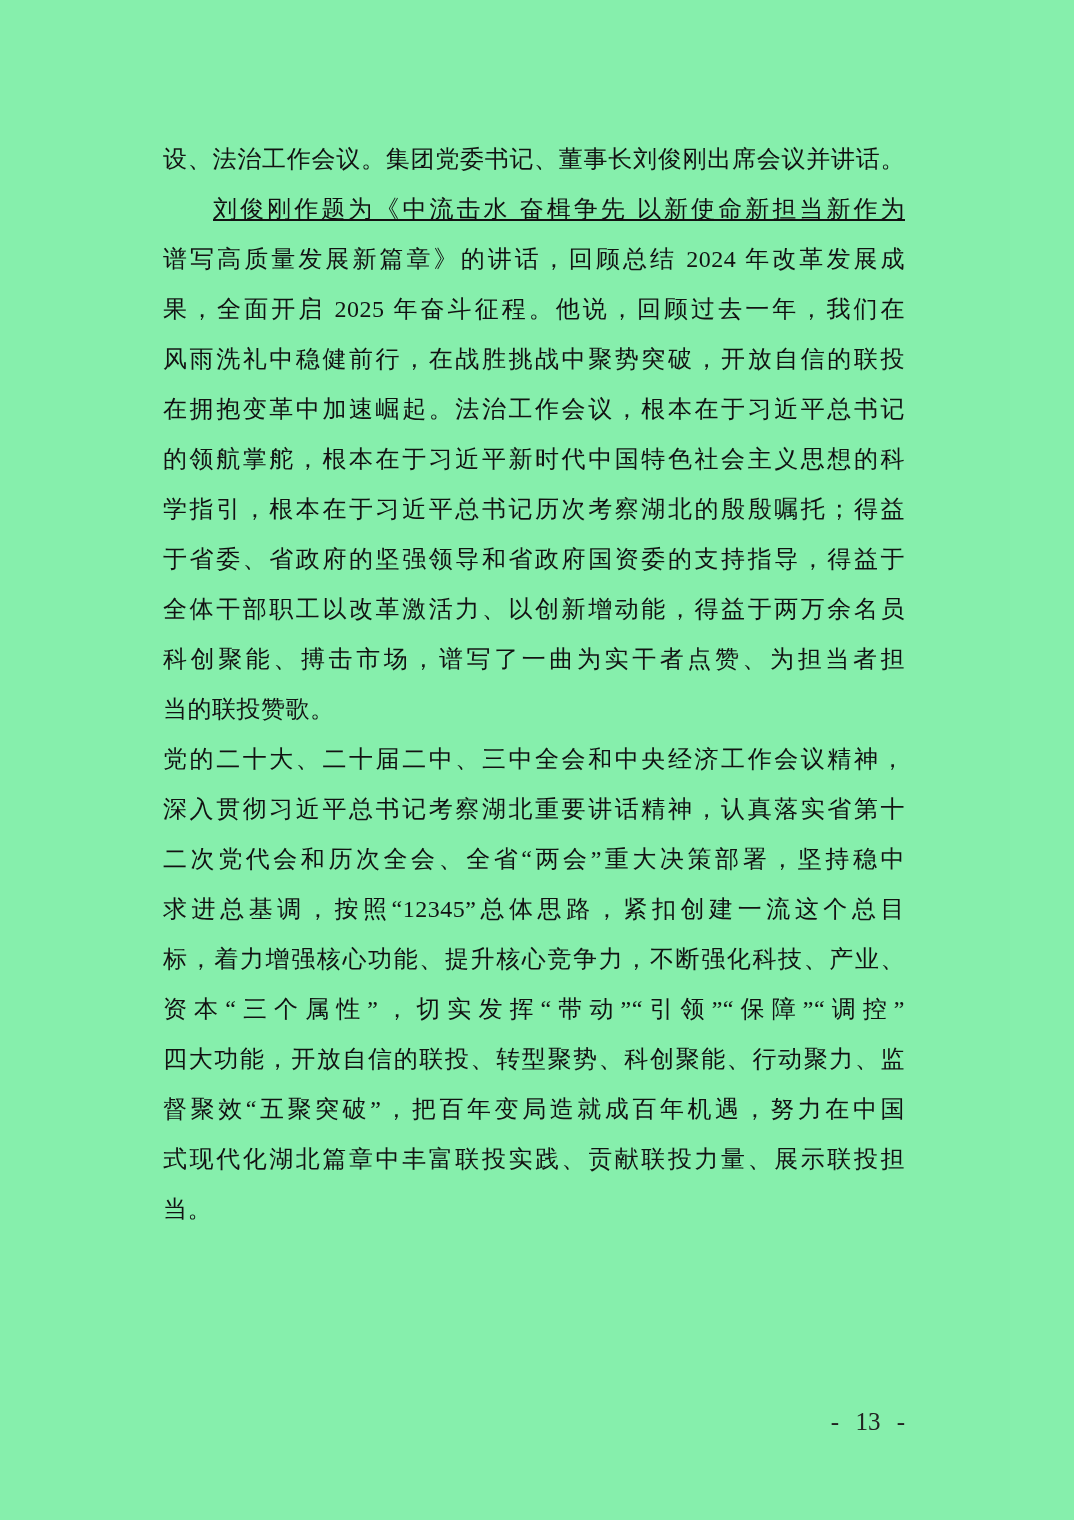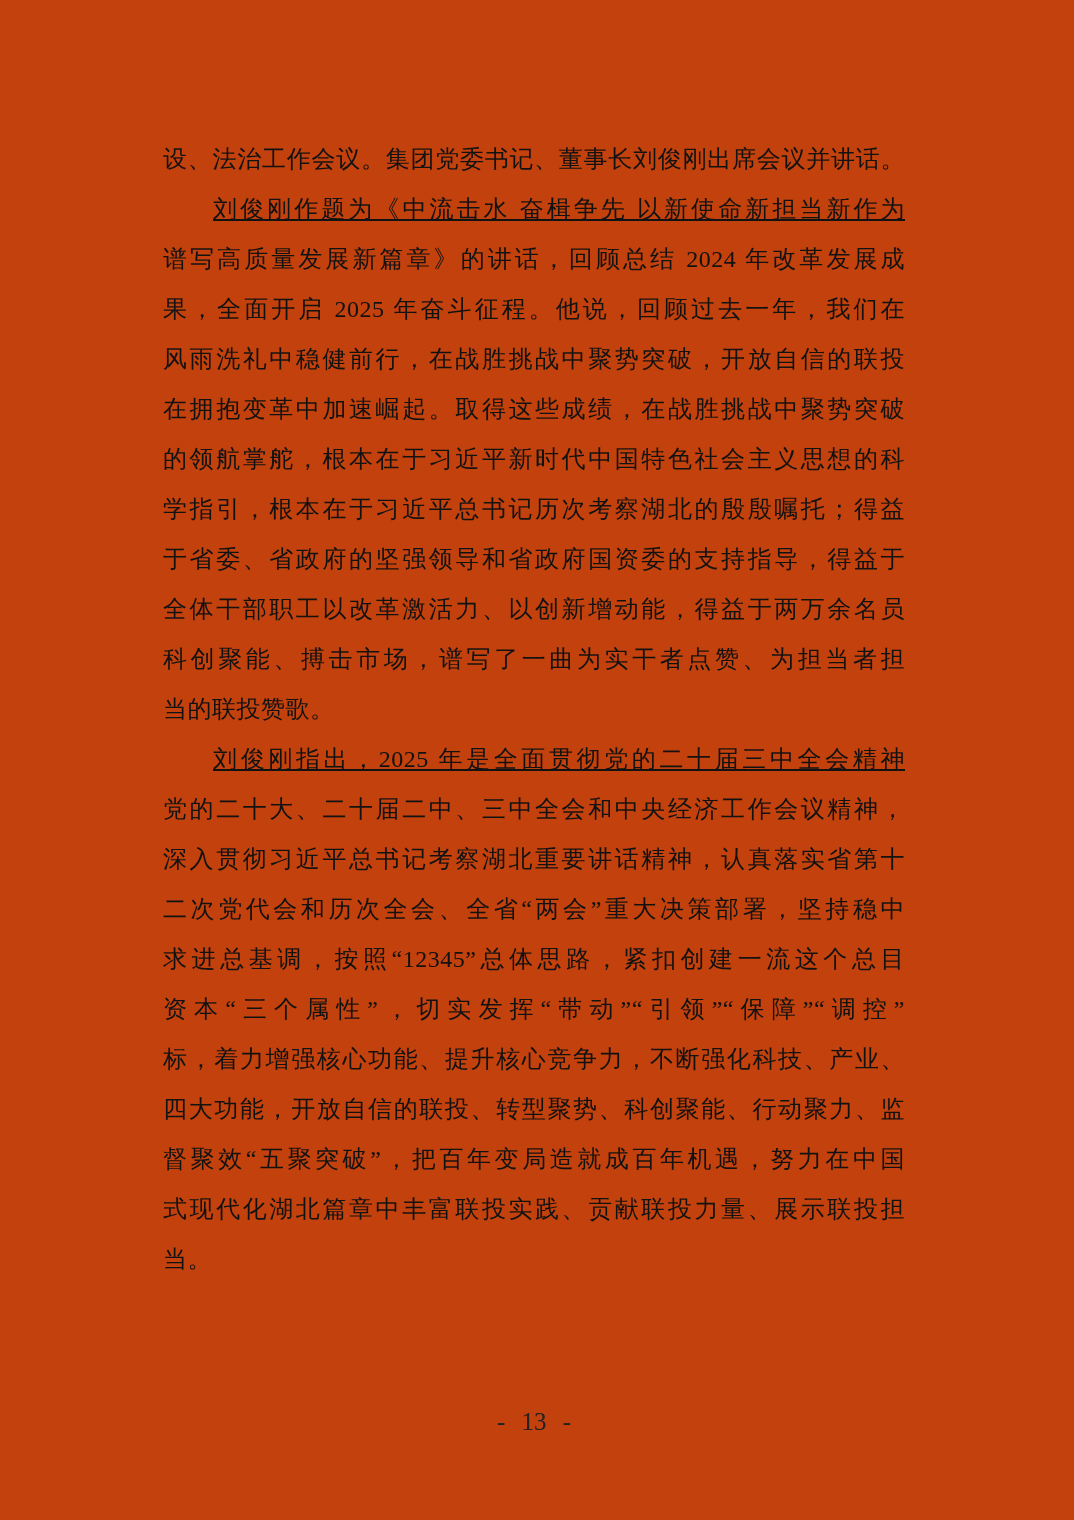--- a/index.html
+++ b/index.html
@@ -4,21 +4,21 @@
 <style>
   html, body {
     margin: 0;
     padding: 0;
     background: #ffffff;
   }
   .page {
     position: relative;
     width: 1074px;
     height: 1520px;
-    background: #c2410c;
+    background: #86efac;
     font-family: "Liberation Serif", "DejaVu Serif", serif;
     color: #121212;
     overflow: hidden;
   }
   .textblock {
     position: absolute;
     left: 163px;
     top: 134px;
     width: 742px;
   }
@@ -41,21 +41,21 @@
     text-decoration: underline;
   }
   .line.lastline {
     text-align-last: left;
   }
   .footer {
     position: absolute;
     left: 163px;
     top: 1400px;
     width: 742px;
-    text-align: center;
+    text-align: right;
     font-size: 25px;
     line-height: 44px;
     word-spacing: 10px;
     color: #222222;
   }
 </style>
 </head>
 <body>
 
 <div class="page">
@@ -63,37 +63,36 @@
 
     <div class="para">
       <div class="line lastline" style="text-align-last: justify;">设、法治工作会议。集团党委书记、董事长刘俊刚出席会议并讲话。</div>
     </div>
 
     <div class="para">
       <div class="line indent">刘俊刚作题为《中流击水 奋楫争先 以新使命新担当新作为</div>
       <div class="line">谱写高质量发展新篇章》的讲话，回顾总结 2024 年改革发展成</div>
       <div class="line">果，全面开启 2025 年奋斗征程。他说，回顾过去一年，我们在</div>
       <div class="line">风雨洗礼中稳健前行，在战胜挑战中聚势突破，开放自信的联投</div>
-      <div class="line">在拥抱变革中加速崛起。取得这些成绩，在战胜挑战中聚势突破</div>
+      <div class="line">在拥抱变革中加速崛起。法治工作会议，根本在于习近平总书记</div>
       <div class="line">的领航掌舵，根本在于习近平新时代中国特色社会主义思想的科</div>
       <div class="line">学指引，根本在于习近平总书记历次考察湖北的殷殷嘱托；得益</div>
       <div class="line">于省委、省政府的坚强领导和省政府国资委的支持指导，得益于</div>
       <div class="line">全体干部职工以改革激活力、以创新增动能，得益于两万余名员</div>
       <div class="line">科创聚能、搏击市场，谱写了一曲为实干者点赞、为担当者担</div>
       <div class="line lastline">当的联投赞歌。</div>
     </div>
 
     <div class="para">
-      <div class="line indent">刘俊刚指出，2025 年是全面贯彻党的二十届三中全会精神</div>
       <div class="line">党的二十大、二十届二中、三中全会和中央经济工作会议精神，</div>
       <div class="line">深入贯彻习近平总书记考察湖北重要讲话精神，认真落实省第十</div>
       <div class="line">二次党代会和历次全会、全省“两会”重大决策部署，坚持稳中</div>
       <div class="line">求进总基调，按照“12345”总体思路，紧扣创建一流这个总目</div>
+      <div class="line">标，着力增强核心功能、提升核心竞争力，不断强化科技、产业、</div>
       <div class="line">资本“三个属性”，切实发挥“带动”“引领”“保障”“调控”</div>
-      <div class="line">标，着力增强核心功能、提升核心竞争力，不断强化科技、产业、</div>
       <div class="line">四大功能，开放自信的联投、转型聚势、科创聚能、行动聚力、监</div>
       <div class="line">督聚效“五聚突破”，把百年变局造就成百年机遇，努力在中国</div>
       <div class="line">式现代化湖北篇章中丰富联投实践、贡献联投力量、展示联投担</div>
       <div class="line lastline">当。</div>
     </div>
 
   </div>
 
   <div class="footer">
     <span>- 13 -</span>

